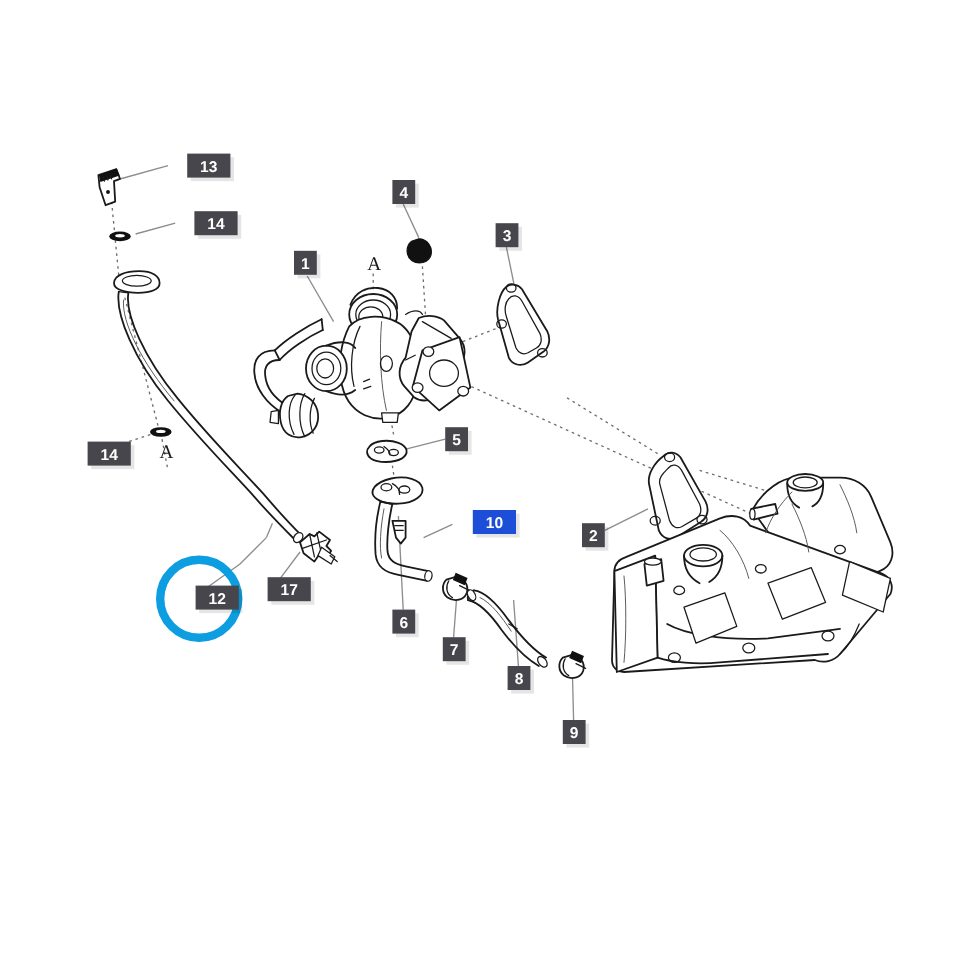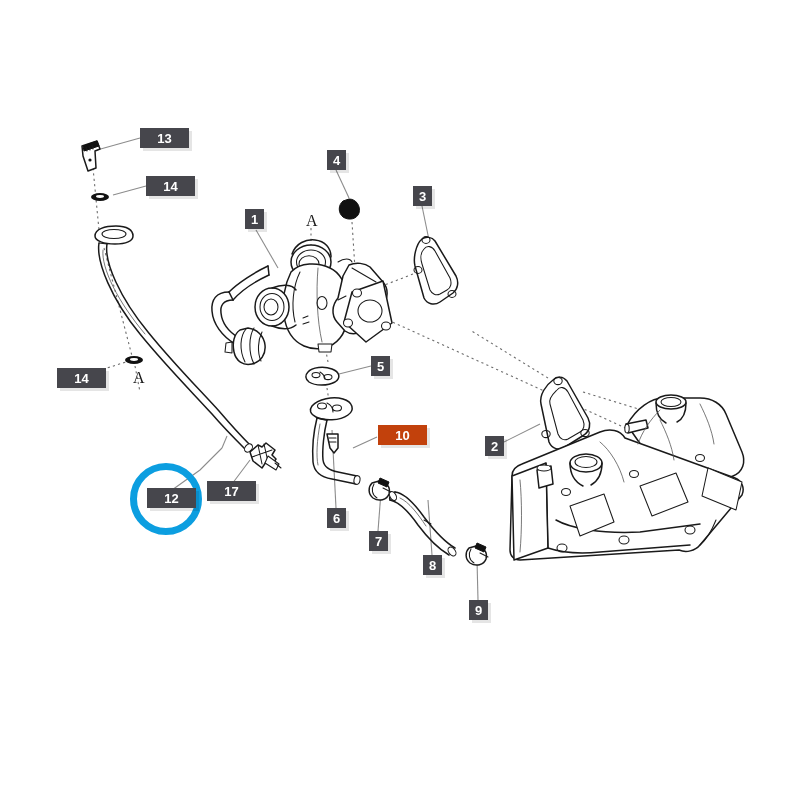--- a/index.html
+++ b/index.html
@@ -28,22 +28,22 @@
     font-size:13px;
     line-height:1;
     display:flex;
     align-items:center;
     justify-content:center;
     letter-spacing:0px;
     box-shadow:3px 3px 0 rgba(0,0,0,0.10);
     user-select:none;
   }
   .chip.w1{width:19px;height:20px;}
-  .chip.w2{width:49px;height:20px;}
-  .chip.highlight{background:#c2410c;box-shadow:3px 3px 0 rgba(0,0,0,0.10);}
+  .chip.w2{width:36px;height:20px;margin-left:16px;}
+  .chip.highlight{background:#1d4ed8;box-shadow:3px 3px 0 rgba(0,0,0,0.10);}
 
   
   .sec-letter{
     position:absolute;
     font-family:"Liberation Serif",serif;
     font-size:16px;
     color:#1a1a1a;
     line-height:1;
     user-select:none;
   }

